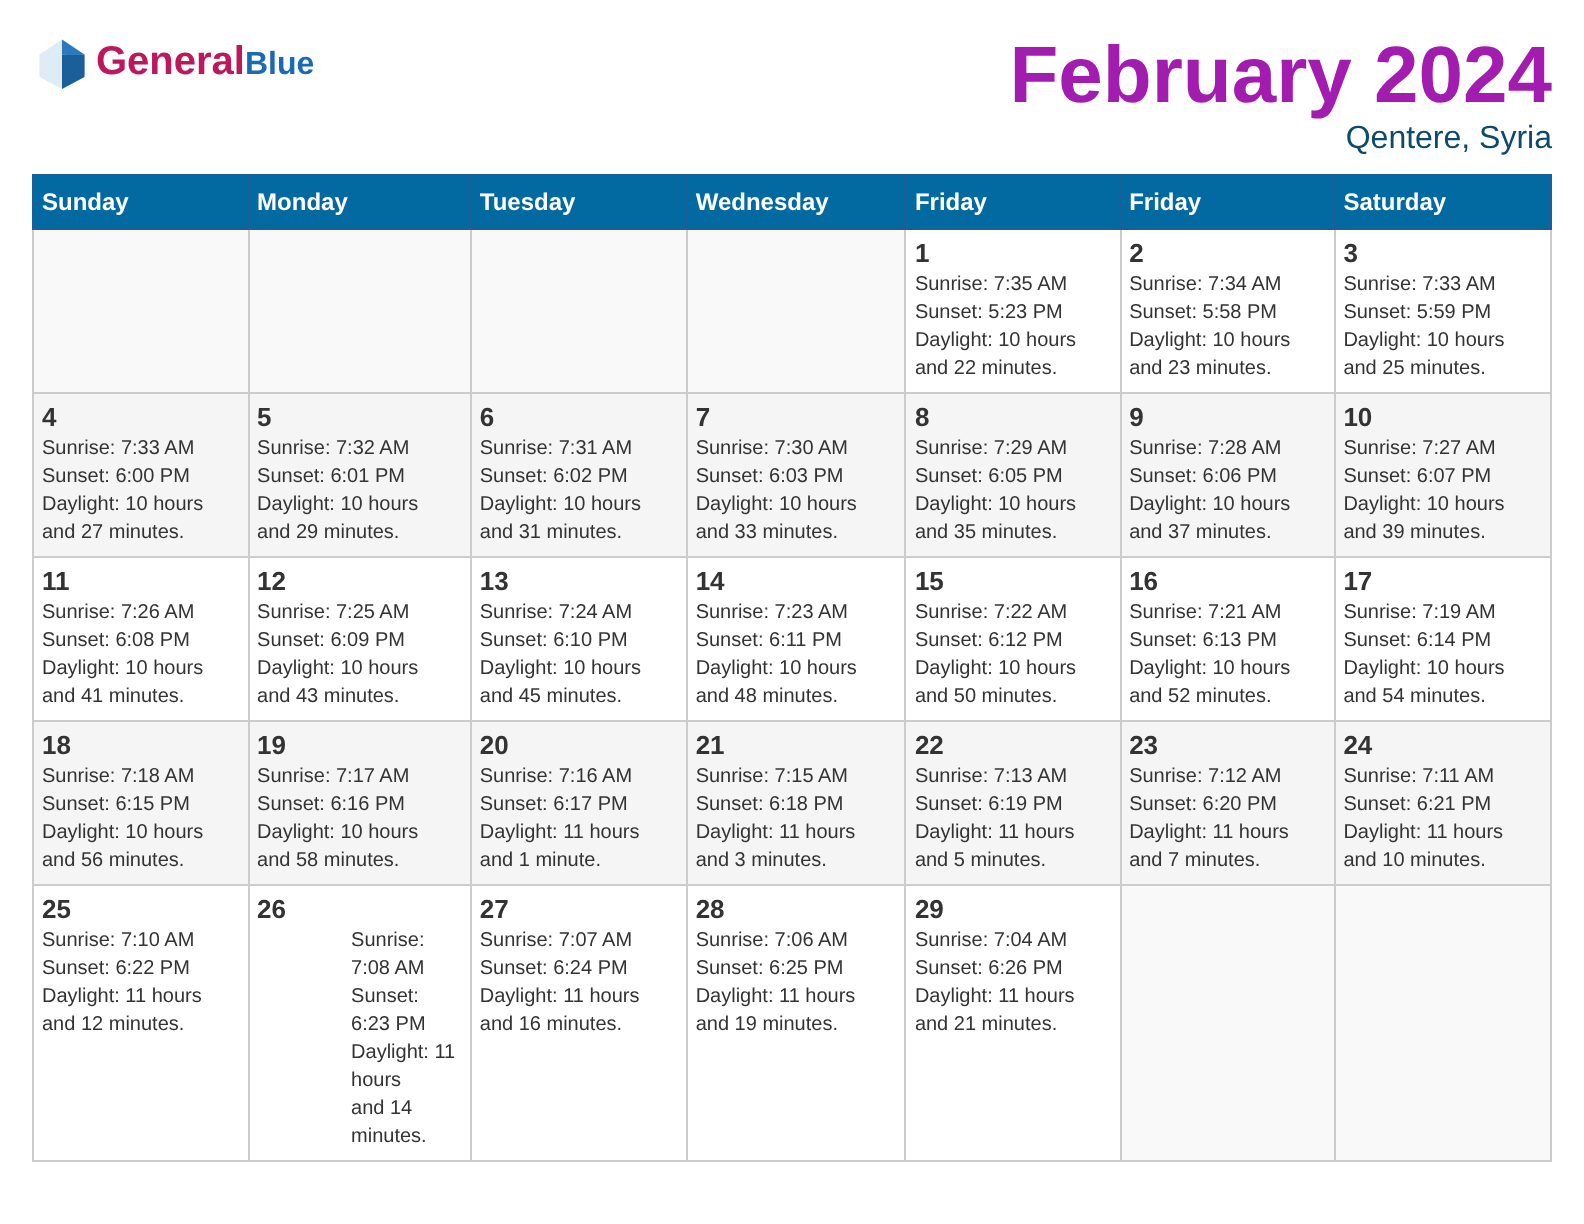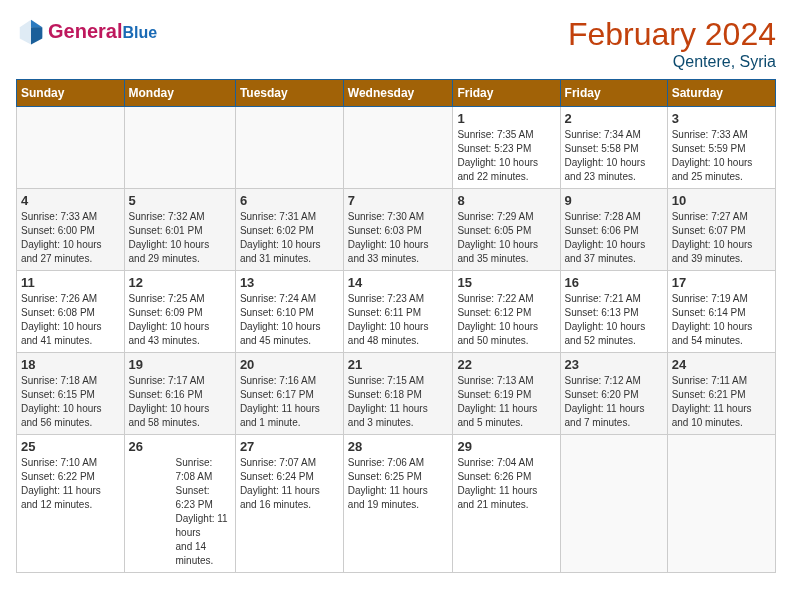--- a/index.html
+++ b/index.html
@@ -32,36 +32,36 @@
     }
     .logo-icon {
       width: 30px;
       height: 30px;
       margin-right: 2px;
     }
     .title-block {
       text-align: right;
     }
     .title-block h1 {
-      font-size: 32px;
-      font-weight: normal;
-      color: #c2410c;
+      font-size: 40px;
+      font-weight: bold;
+      color: #a21caf;
     }
     .title-block h2 {
       font-size: 16px;
       color: #0c4a6e;
       font-weight: normal;
     }
     table {
       width: 100%;
       border-collapse: collapse;
       font-size: 11px;
     }
     thead tr th {
-      background-color: #a16207;
+      background-color: #0369a1;
       color: #fff;
       padding: 6px 4px;
       text-align: left;
       font-size: 12px;
       font-weight: bold;
       border: 1px solid #1a5f9a;
     }
     tbody tr td {
       border: 1px solid #ccc;
       vertical-align: top;

